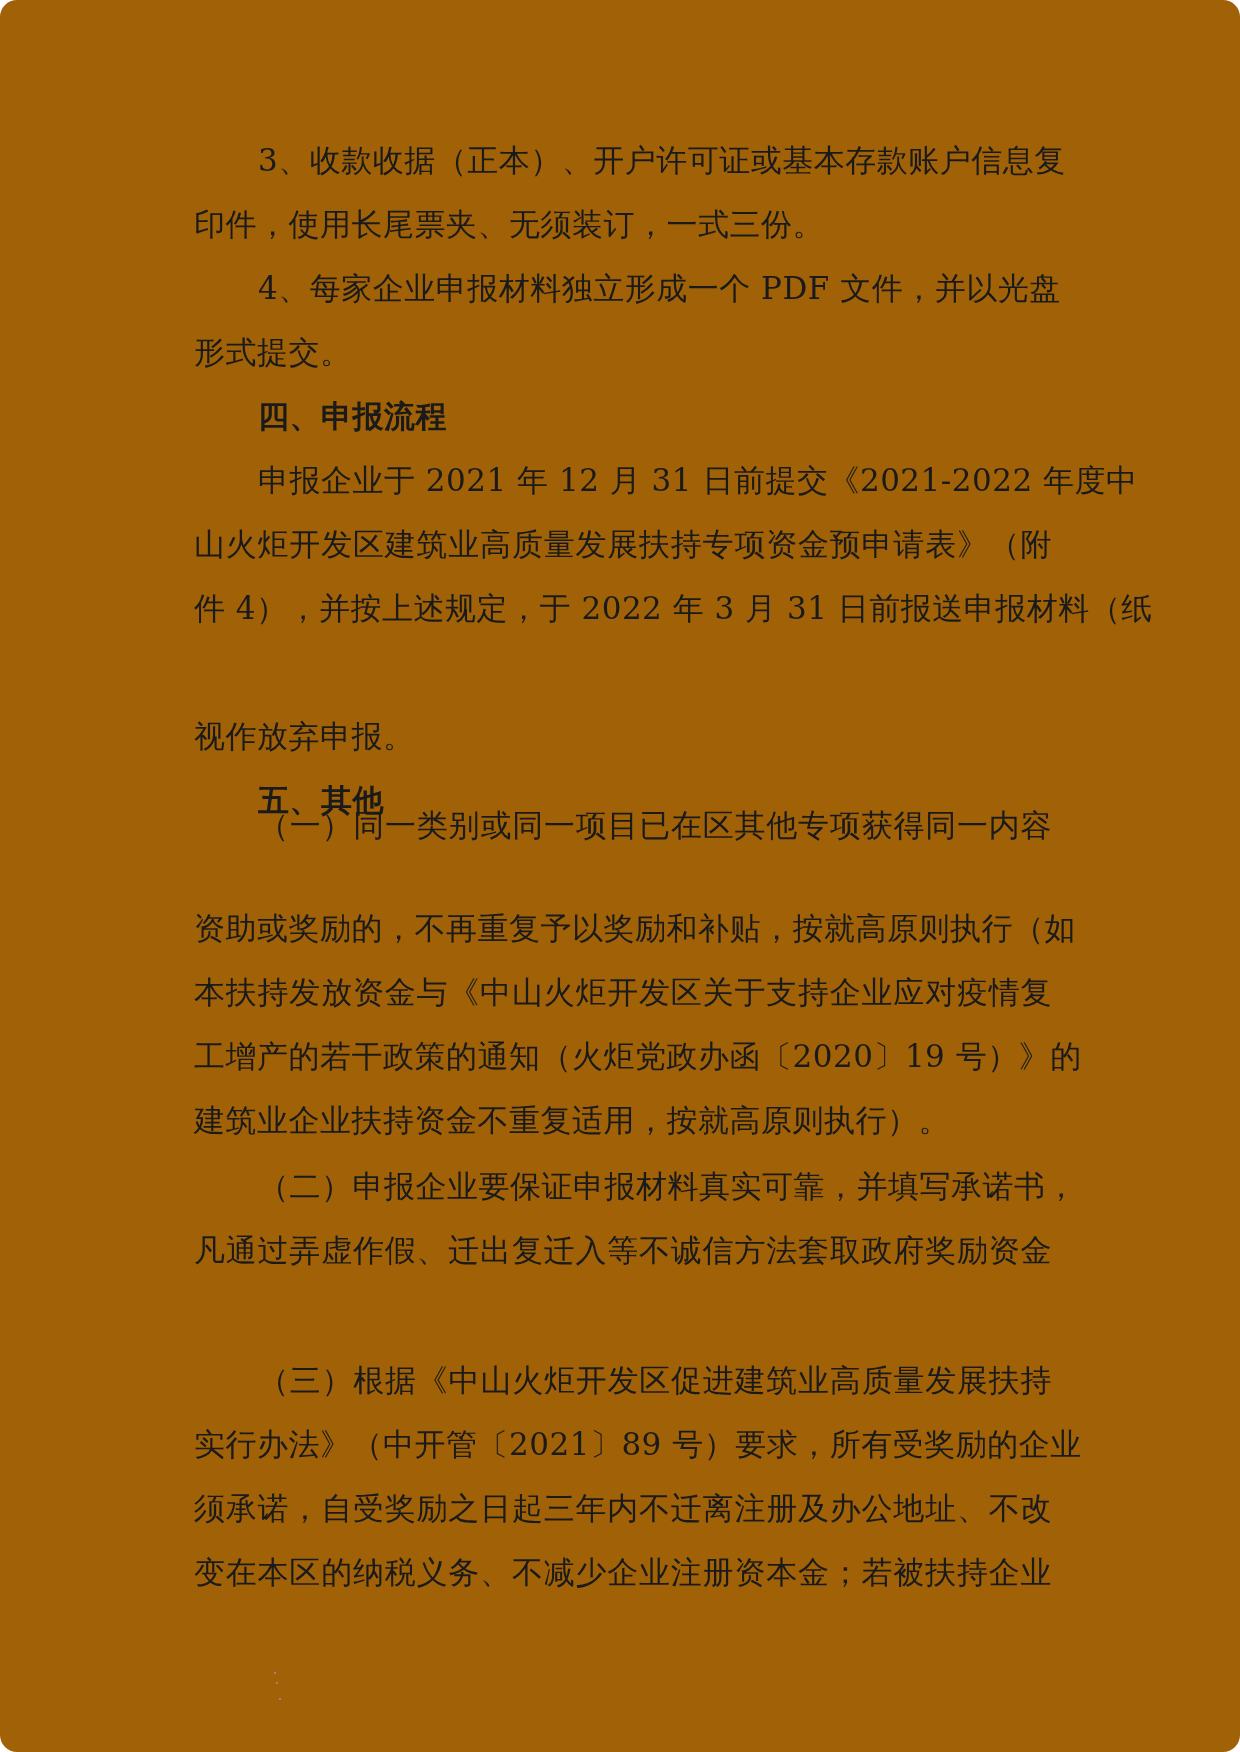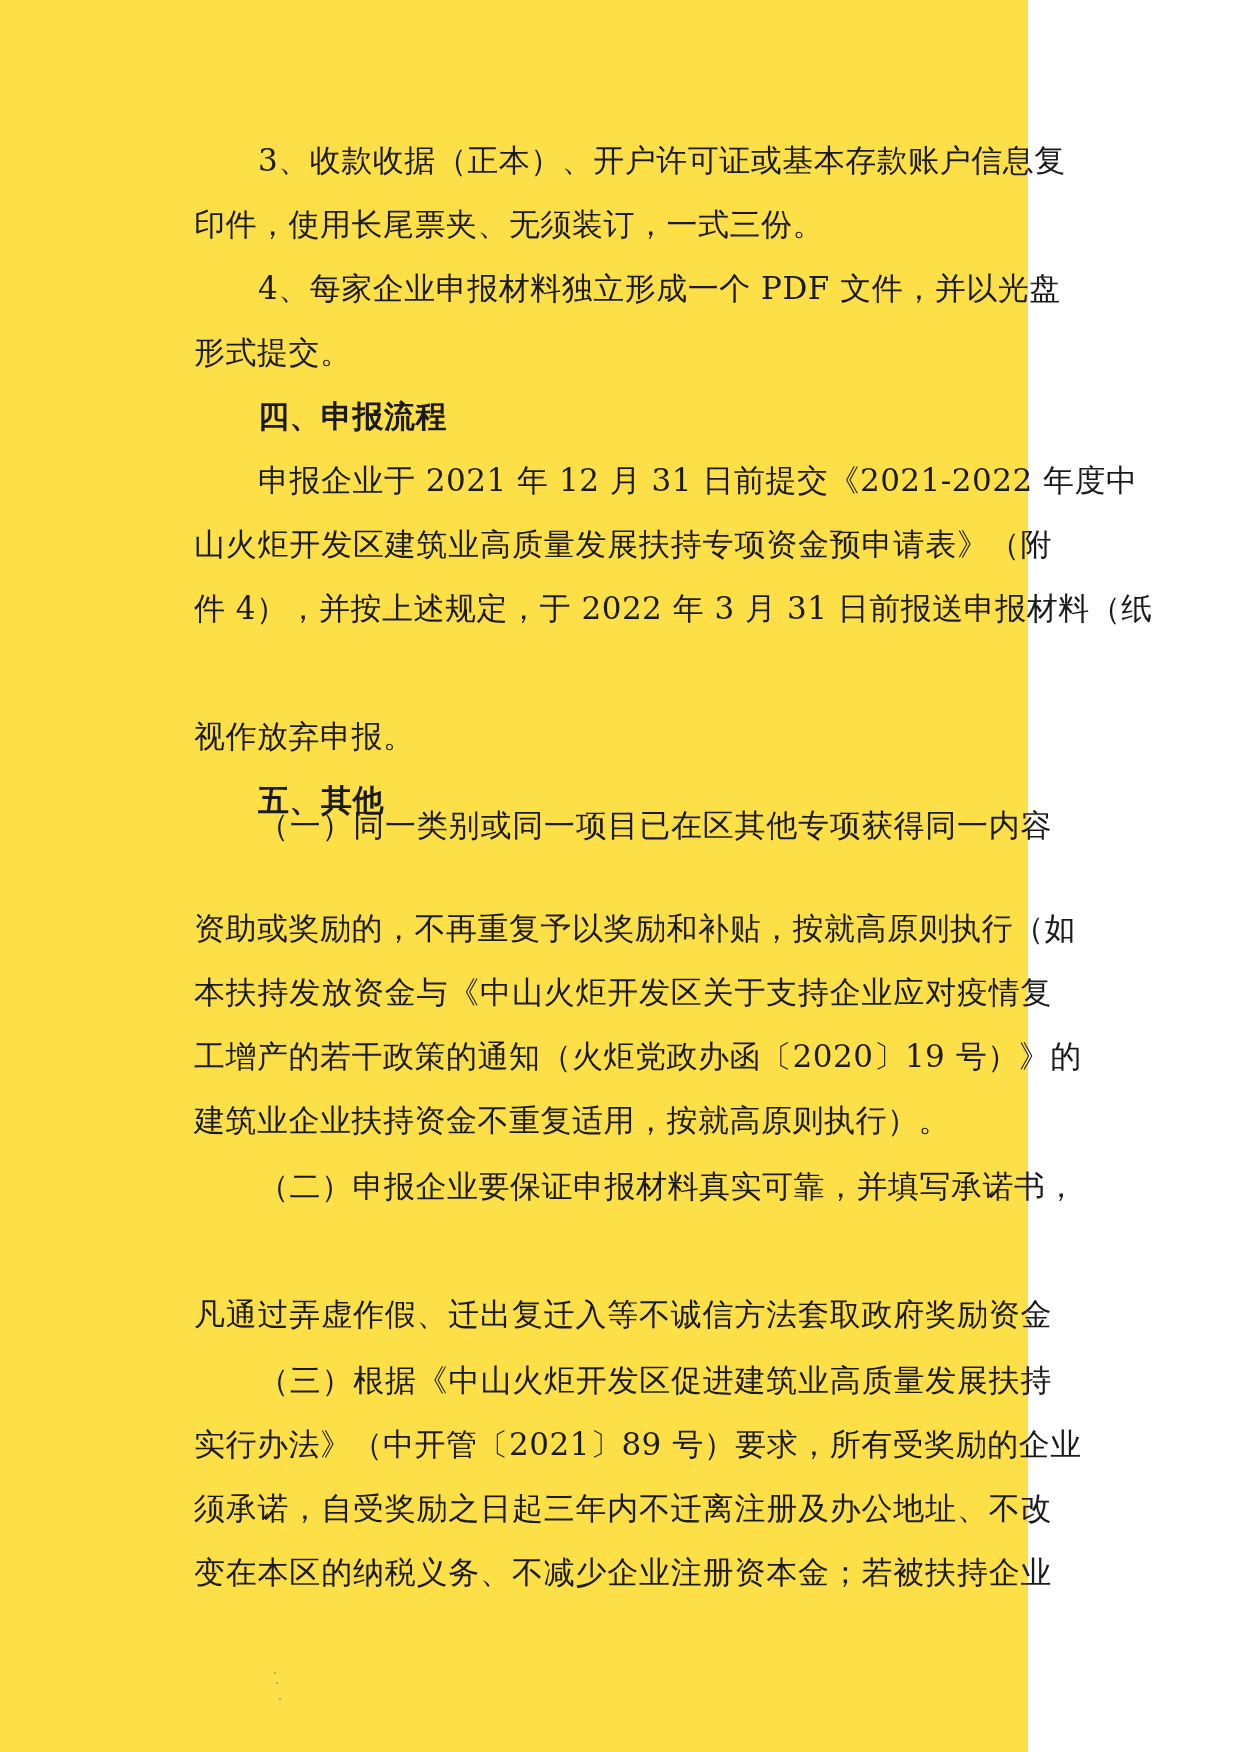--- a/index.html
+++ b/index.html
@@ -1,17 +1,17 @@
 <!DOCTYPE html>
 <html><head>
 <meta charset="utf-8">
 <style>
   html, body { margin: 0; padding: 0; background: #ffffff; }
   body { width: 1240px; height: 1752px; position: relative; overflow: hidden; }
-  .page { position: absolute; left: 0; top: 0; width: 1028px; height: 1752px; background: #fde047; }
+  .page { position: absolute; left: 0; top: 0; width: 1240px; height: 1752px; background: #a16207; border-radius: 17px; }
   .line {
     position: absolute;
     left: 194px;
     width: 858px;
     height: 44px;
     font-family: "DejaVu Serif", "Liberation Serif", serif;
     font-size: 31px;
     line-height: 44px;
     color: #1a1a1a;
     white-space: nowrap;
@@ -49,21 +49,21 @@
 
   <div class="line heading" style="top:778px">五、其他</div>
 
   <div class="line indent" style="top:803px">（一）同一类别或同一项目已在区其他专项获得同一内容</div>
   <div class="line" style="top:906px">资助或奖励的，不再重复予以奖励和补贴，按就高原则执行（如</div>
   <div class="line" style="top:970px">本扶持发放资金与《中山火炬开发区关于支持企业应对疫情复</div>
   <div class="line" style="top:1034px">工增产的若干政策的通知（火炬党政办函〔2020〕19 号）》的</div>
   <div class="line last" style="top:1098px">建筑业企业扶持资金不重复适用，按就高原则执行）。</div>
 
   <div class="line indent" style="top:1164px">（二）申报企业要保证申报材料真实可靠，并填写承诺书，</div>
-  <div class="line" style="top:1292px">凡通过弄虚作假、迁出复迁入等不诚信方法套取政府奖励资金</div>
+  <div class="line" style="top:1228px">凡通过弄虚作假、迁出复迁入等不诚信方法套取政府奖励资金</div>
 
   <div class="line indent" style="top:1358px">（三）根据《中山火炬开发区促进建筑业高质量发展扶持</div>
   <div class="line" style="top:1422px">实行办法》（中开管〔2021〕89 号）要求，所有受奖励的企业</div>
   <div class="line" style="top:1486px">须承诺，自受奖励之日起三年内不迁离注册及办公地址、不改</div>
   <div class="line" style="top:1550px">变在本区的纳税义务、不减少企业注册资本金；若被扶持企业</div>
 
   <div class="speck" style="left:274px;top:1672px"></div>
   <div class="speck" style="left:276px;top:1682px"></div>
   <div class="speck" style="left:279px;top:1698px"></div>
 </div>

